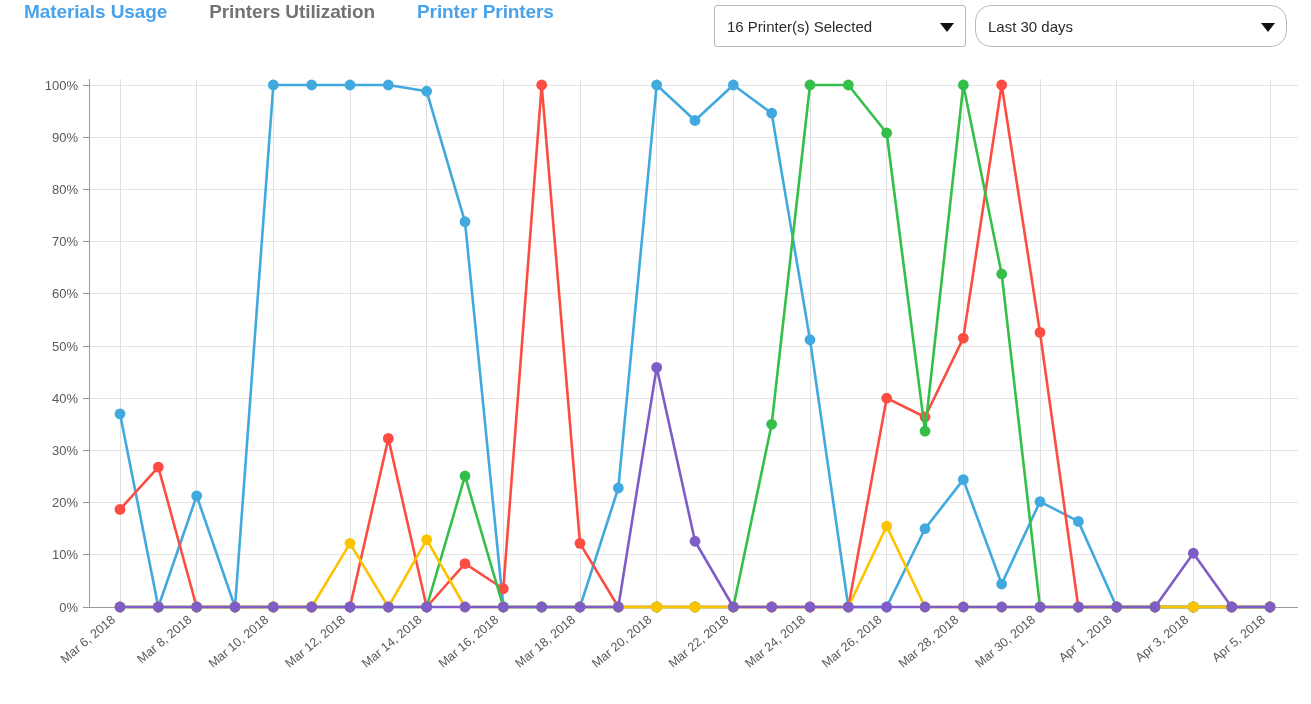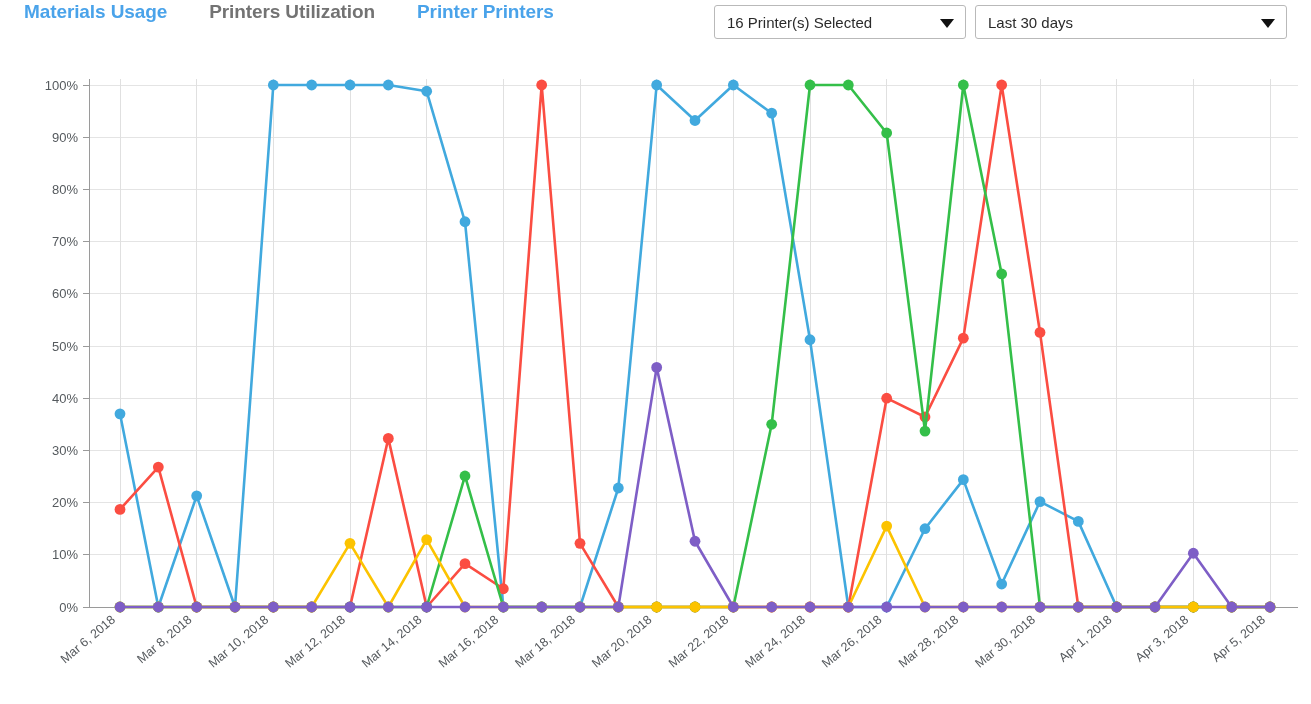--- a/index.html
+++ b/index.html
@@ -19,29 +19,29 @@
   .tabs { position: absolute; left: 24px; top: 1px; display: flex; align-items: center; text-align: center; }
   .tab {
     font-size: 19px; font-weight: bold; color: #4aa3ea;
     margin-right: 42px; white-space: nowrap; cursor: pointer;
     letter-spacing: -0.1px;
   }
   .tab.active { color: #737373; cursor: default; }
 
   .selects { position: absolute; left: 714px; top: 5px; display: flex; }
   .sel {
-    position: relative; height: 34px;
+    position: relative; height: 42px;
     border: 1px solid #b9b9b9; border-radius: 3px; background: #fff;
     display: flex; align-items: center;
     padding: 0 34px 0 12px;
     font-size: 15px; color: #2a2a2a; white-space: nowrap;
     cursor: pointer;
   }
   .sel-printers { width: 252px; margin-right: 9px; }
-  .sel-range { width: 312px; }
+  .sel-range { width: 312px; border-radius: 16px; }
   .caret {
     position: absolute; right: 11px; top: 50%; margin-top: -3px;
     width: 0; height: 0;
     border-left: 7px solid transparent;
     border-right: 7px solid transparent;
     border-top: 9px solid #111;
   }
 
   
   .chart-wrap { position: absolute; left: 0; top: 46px; width: 1311px; height: 658px; }

